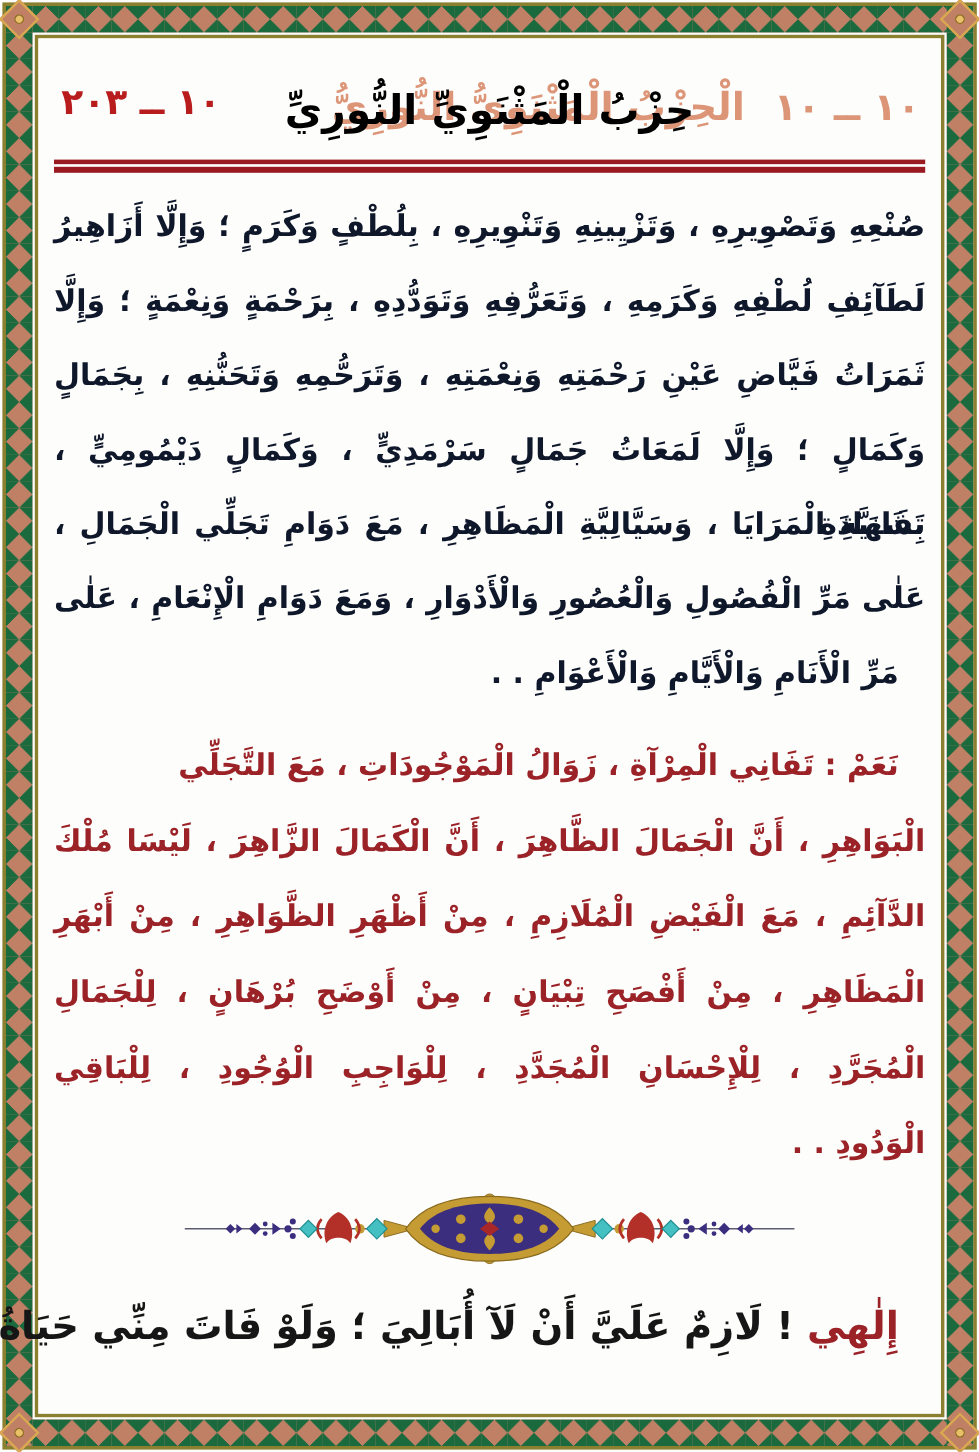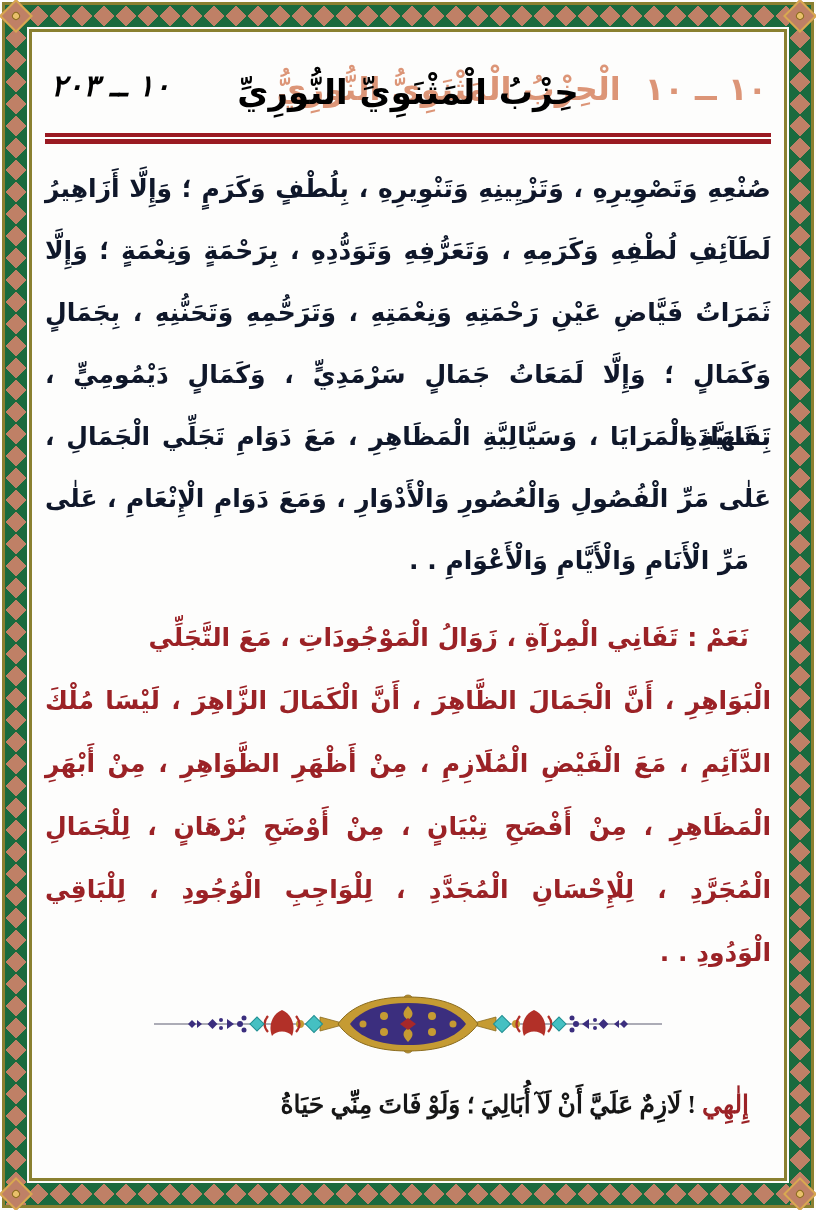--- a/index.html
+++ b/index.html
@@ -56,21 +56,21 @@
     color:#c2410c; opacity:0.55;
   }
   .title {
     position:absolute; top:4px; left:0; right:0; margin:0;
     text-align:center;
     font-size:34px; font-weight:700;
     color:#000000; line-height:60px;
   }
   .page-numbers {
     position:absolute; top:10px; left:6px;
-    font-size:30px; font-weight:700; color:#000000;font-style:italic;
+    font-size:30px; font-weight:700; color:#b91c1c;
   }
   .double-rule { position:absolute; bottom:0; left:0; right:0; }
   .double-rule .r1 { height:4px; background:#9a1a22; }
   .double-rule .gap { height:2px; background:#fdfdfc; }
   .double-rule .r2 { height:5px; background:#9a1a22; }
 
   .para { margin:0; }
   .para-black { margin-top:14px; color:#0f172a; }
   .para-red   { margin-top:14px; color:#9b2226; }
   .line {
@@ -79,24 +79,23 @@
     white-space:nowrap;
   }
   .para-red .line { height:63px; line-height:63px; }
   .line.justify { white-space:normal; text-align:justify; text-align-last:justify; }
   .line.right   { text-align:right; }
   .line.indent  { padding-right:22px; }
 
   .ornament-wrap { margin-top:8px; text-align:center; height:64px; }
   .closing {
     margin-top:18px;
-    font-size:25px; font-weight:700; color:#161616;
+    font-size:32px; font-weight:700; color:#161616;
     line-height:62px; text-align:right; padding-right:22px;
     white-space:nowrap;
-    font-family:Liberation Serif, serif;
   }
   .closing .lead { color:#9b2226; }
 </style>
 </head>
 <body>
 
 <div class="page">
 
   <div class="frame-outer"></div>
   <div class="band band-top"></div>

